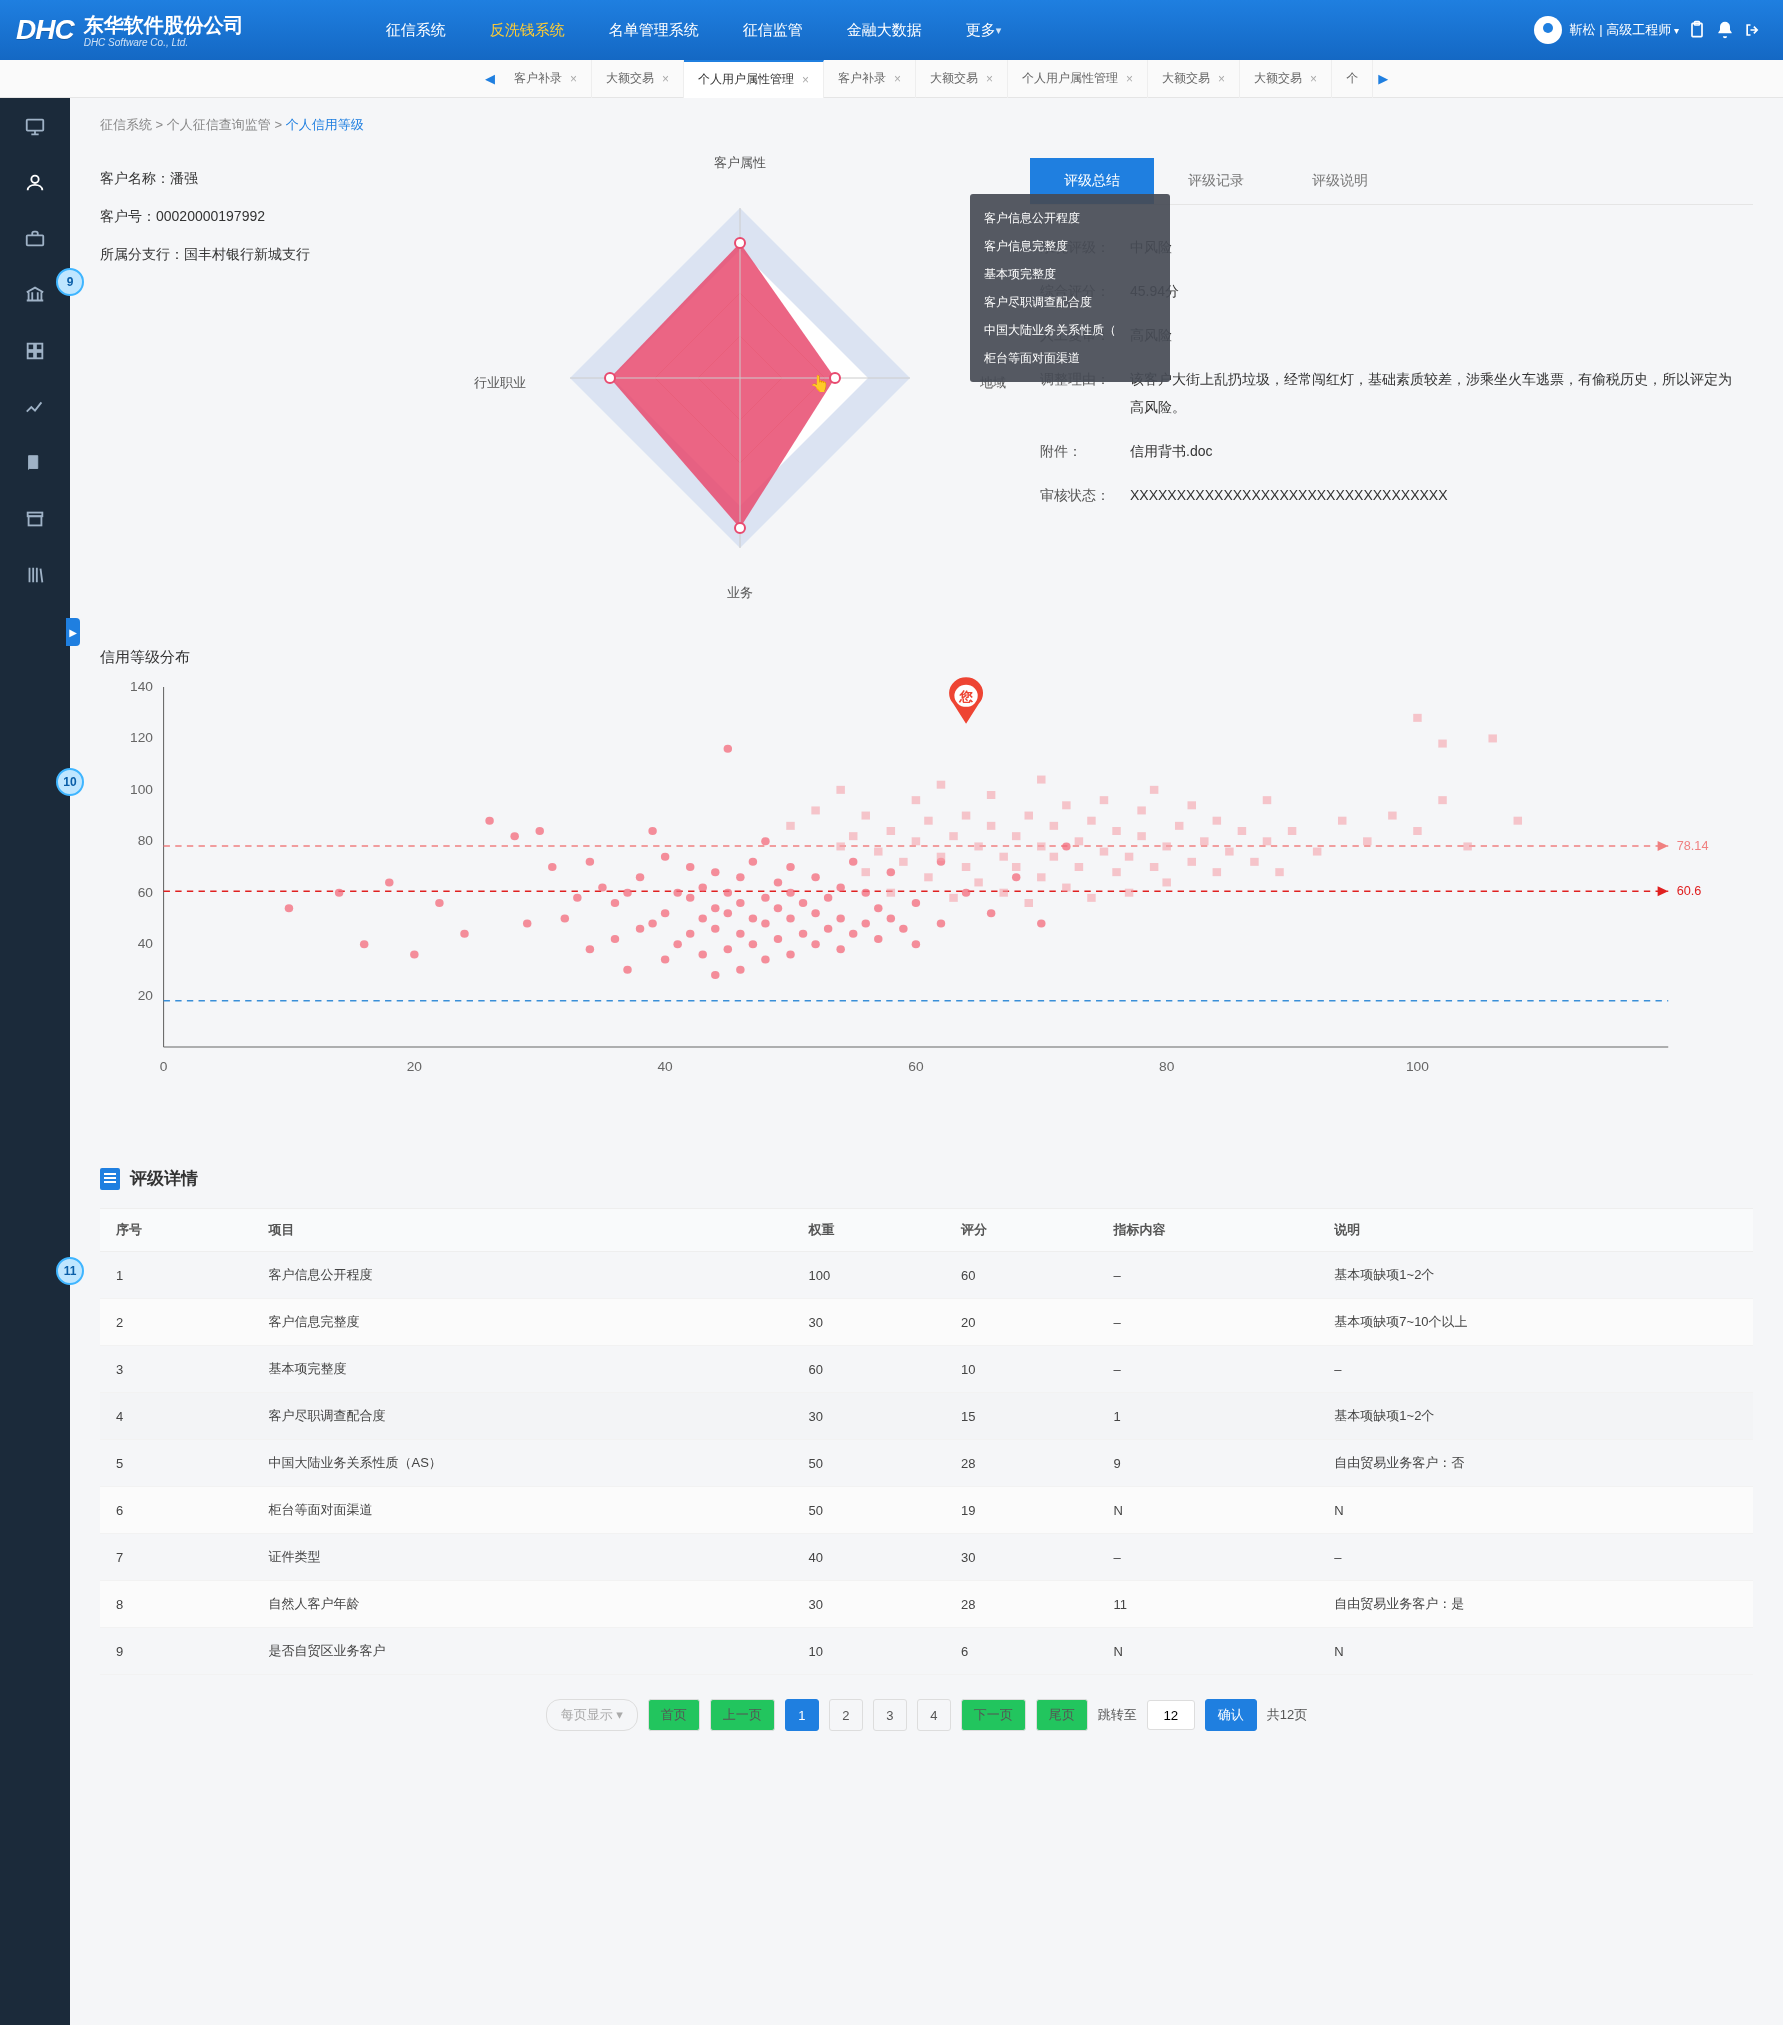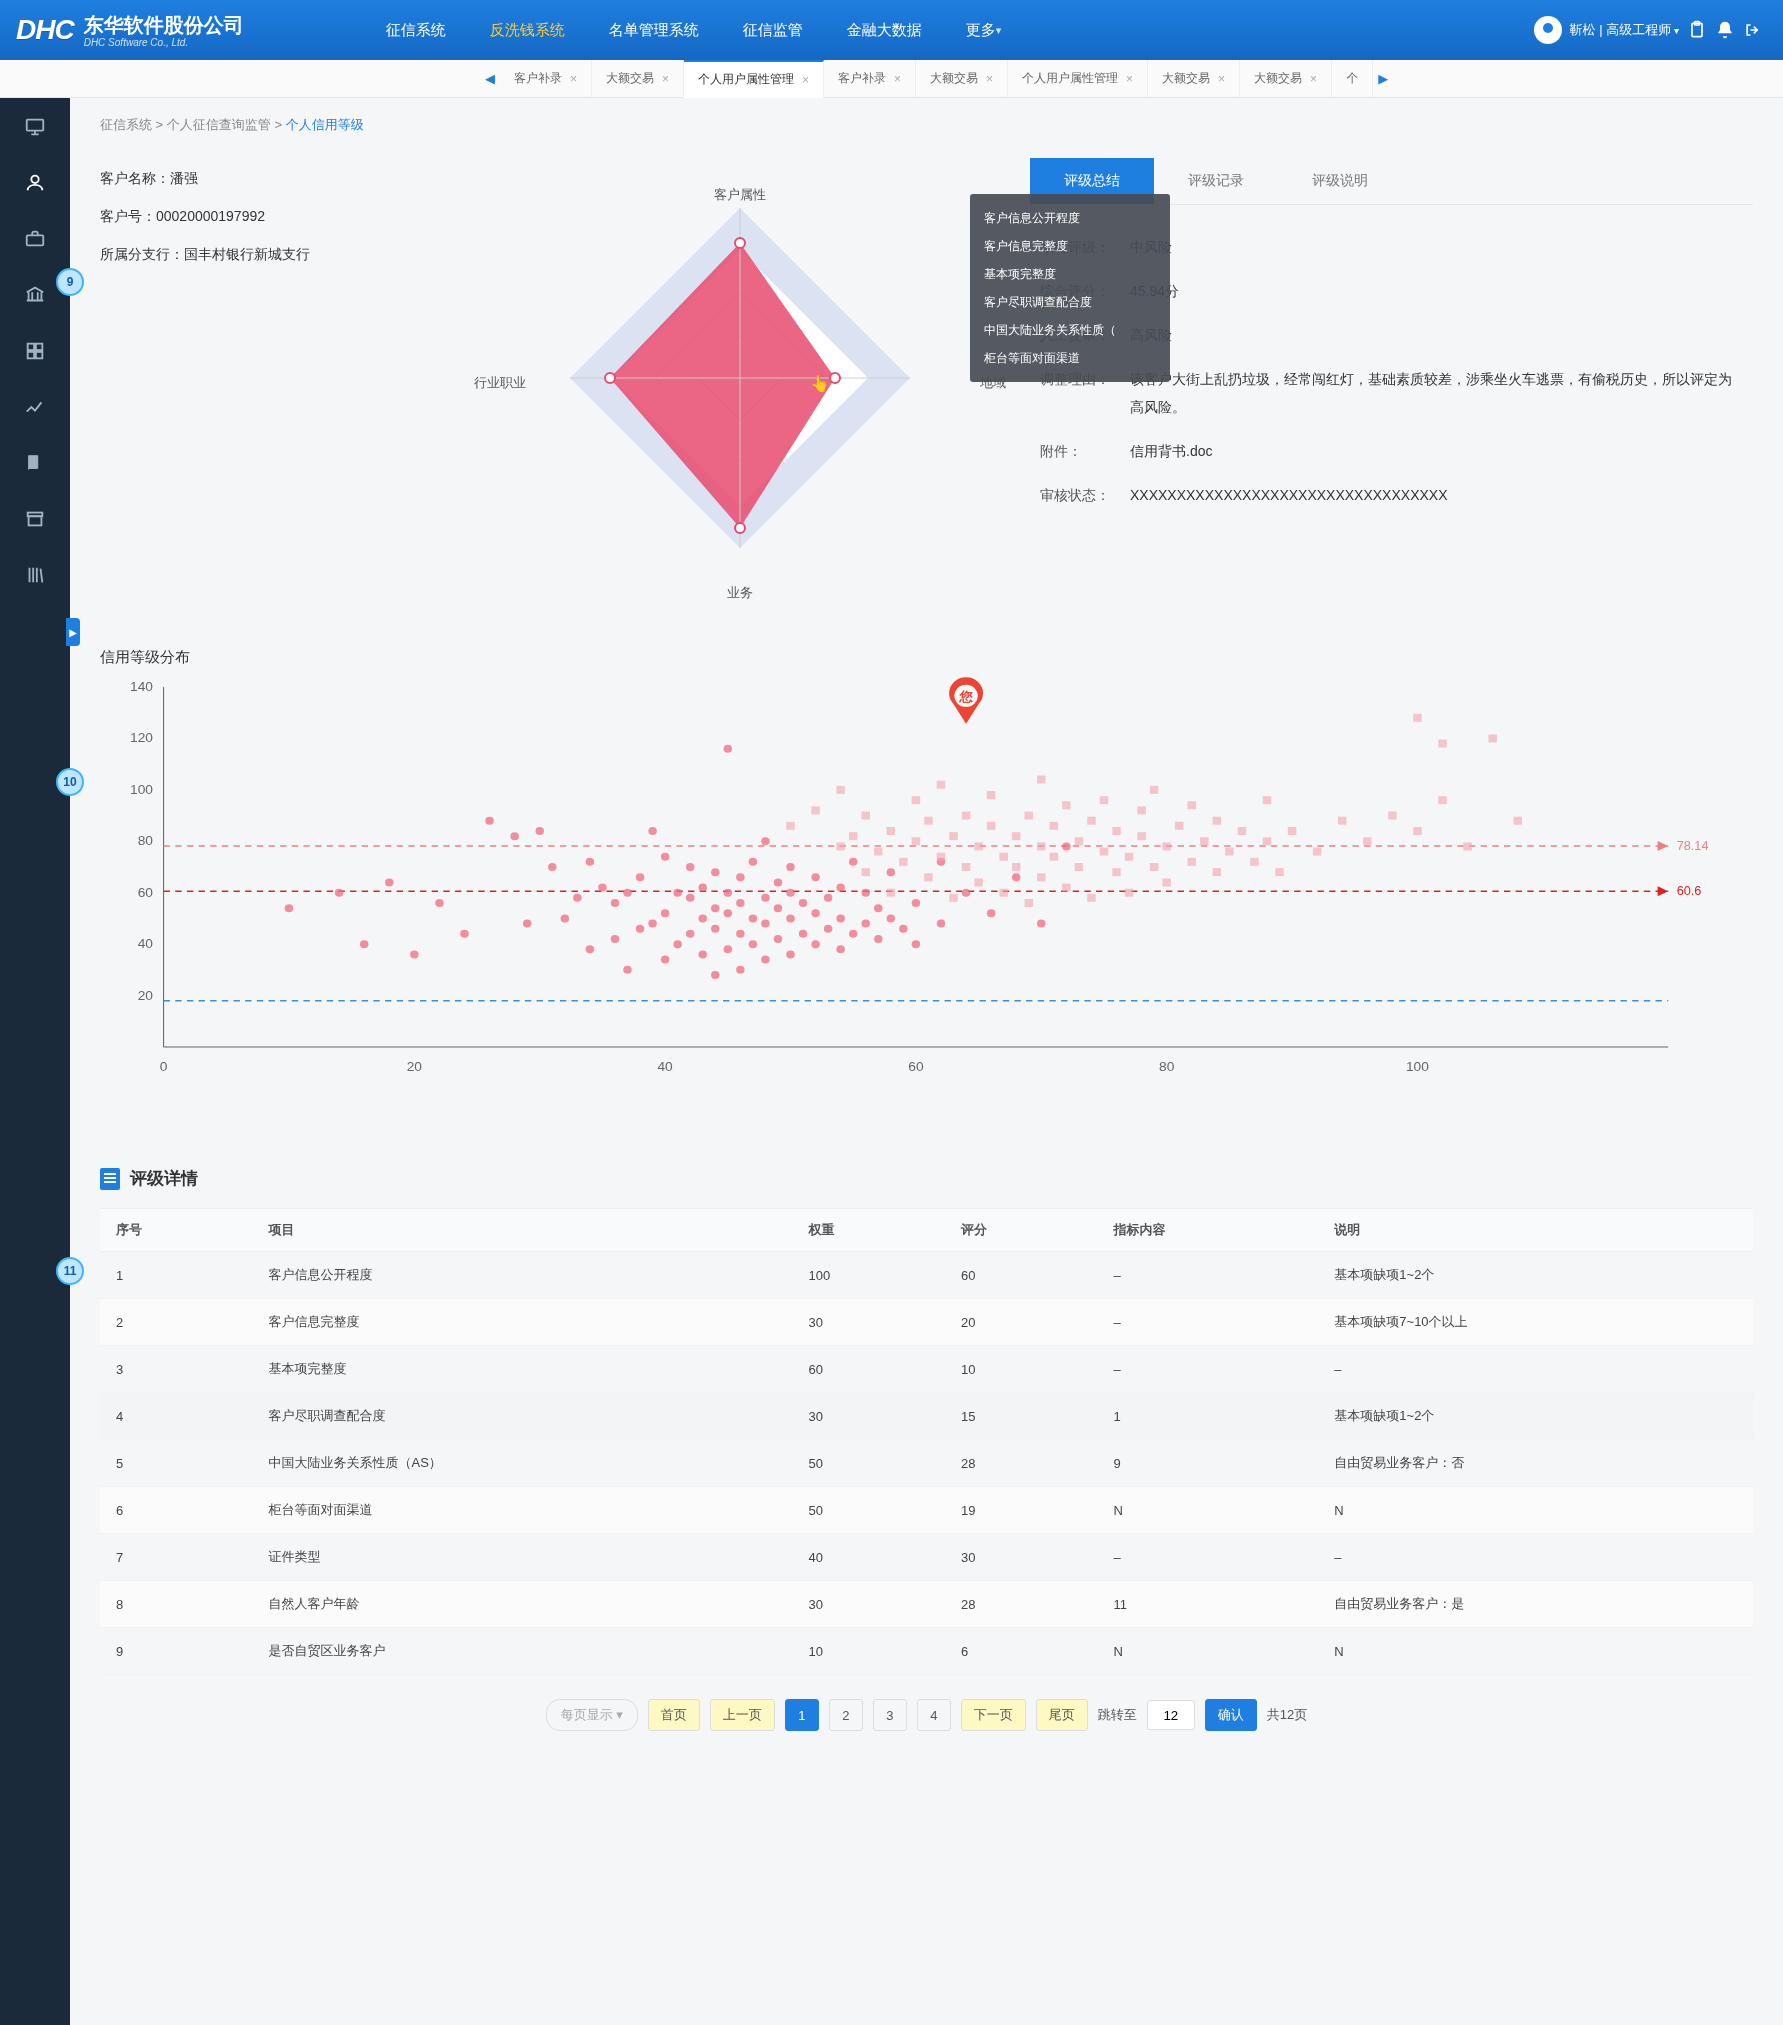--- a/index.html
+++ b/index.html
@@ -44,21 +44,21 @@
 
   
   .upper{display:flex;gap:30px;position:relative;}
   .cust-info{width:350px;padding-top:12px;}
   .cust-info .row{margin-bottom:20px;font-size:14px;color:#333;}
   .cust-info .lbl{display:inline-block;}
 
   .radar-wrap{width:520px;position:relative;}
   .radar-wrap svg{display:block;margin:0 auto;}
   .radar-label{position:absolute;font-size:13px;color:#555;white-space:nowrap;}
-  .rl-top{top:-4px;left:50%;transform:translateX(-50%);margin-top:32px;}
+  .rl-top{top:-4px;left:50%;transform:translateX(-50%);}
   .rl-right{top:216px;right:-6px;}
   .rl-bottom{bottom:-4px;left:50%;transform:translateX(-50%);}
   .rl-left{top:216px;left:-6px;}
 
   .tooltip-box{position:absolute;top:36px;right:-170px;width:200px;background:rgba(70,75,85,.92);color:#fff;border-radius:3px;padding:10px 14px;font-size:12px;line-height:28px;}
   .cursor-icon{position:absolute;top:216px;left:330px;font-size:16px;}
 
   .rating-panel{flex:1;min-width:600px;}
   .rating-tabs{display:flex;border-bottom:1px solid #e5e5e5;}
   .rating-tabs .rt{padding:14px 34px;font-size:14px;color:#777;cursor:pointer;}
@@ -83,21 +83,21 @@
   .details-head .doc-ic::before{content:"";position:absolute;left:4px;top:5px;right:4px;height:2px;background:#fff;box-shadow:0 4px 0 #fff,0 8px 0 #fff;}
   .tbl{width:100%;border-collapse:collapse;margin-top:18px;font-size:13px;}
   .tbl th{background:#f9fafb;border-top:1px solid #eee;border-bottom:1px solid #eee;text-align:left;padding:12px 16px;font-weight:600;color:#555;}
   .tbl td{padding:14px 16px;border-bottom:1px solid #f2f2f2;color:#444;}
   .tbl tr:nth-child(even) td{background:#fbfbfb;}
   .tbl tr.hover td{background:#f3f4f6;}
 
   
   .pager{display:flex;align-items:center;gap:10px;margin-top:24px;justify-content:center;font-size:13px;color:#555;}
   .pager .sel{border:1px solid #ddd;padding:6px 14px;border-radius:14px;color:#aaa;}
-  .pager .btn{border:1px solid #ddd;padding:6px 12px;border-radius:3px;cursor:pointer;background:#fef9c3;}
+  .pager .btn{border:1px solid #ddd;padding:6px 12px;border-radius:3px;cursor:pointer;background:#22c55e;}
   .pager .btn.primary{background:#1f7fe0;color:#fff;border-color:#1f7fe0;}
   .pager .num{border:1px solid #ddd;width:34px;height:32px;display:flex;align-items:center;justify-content:center;border-radius:3px;}
   .pager .num.active{background:#1f7fe0;color:#fff;border-color:#1f7fe0;}
   .pager input{width:48px;height:30px;border:1px solid #ddd;border-radius:3px;text-align:center;}
 
   .rel{position:relative;}
 </style>
 </head>
 <body>
 

